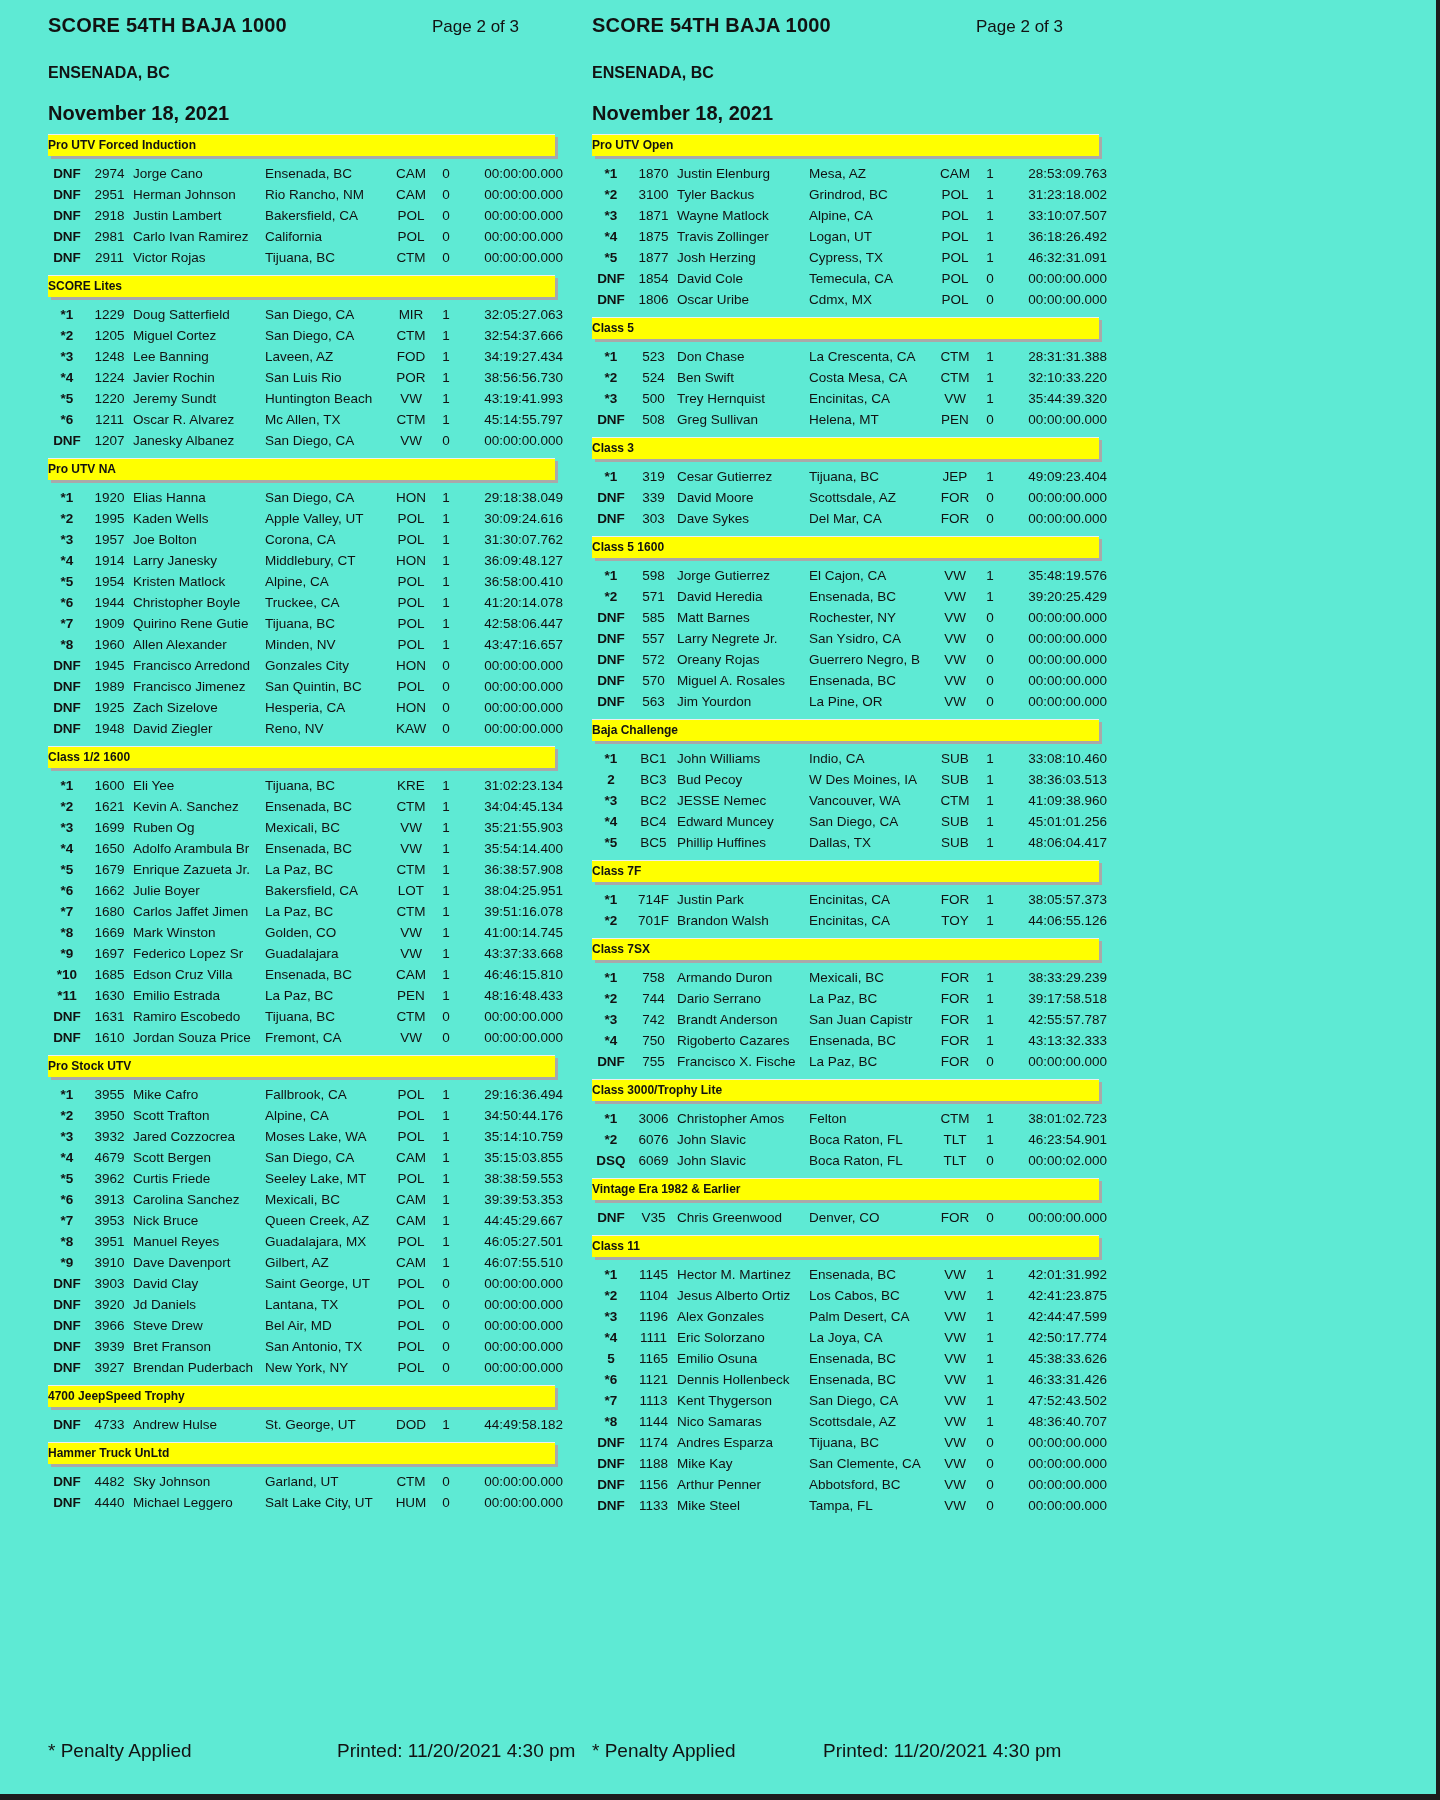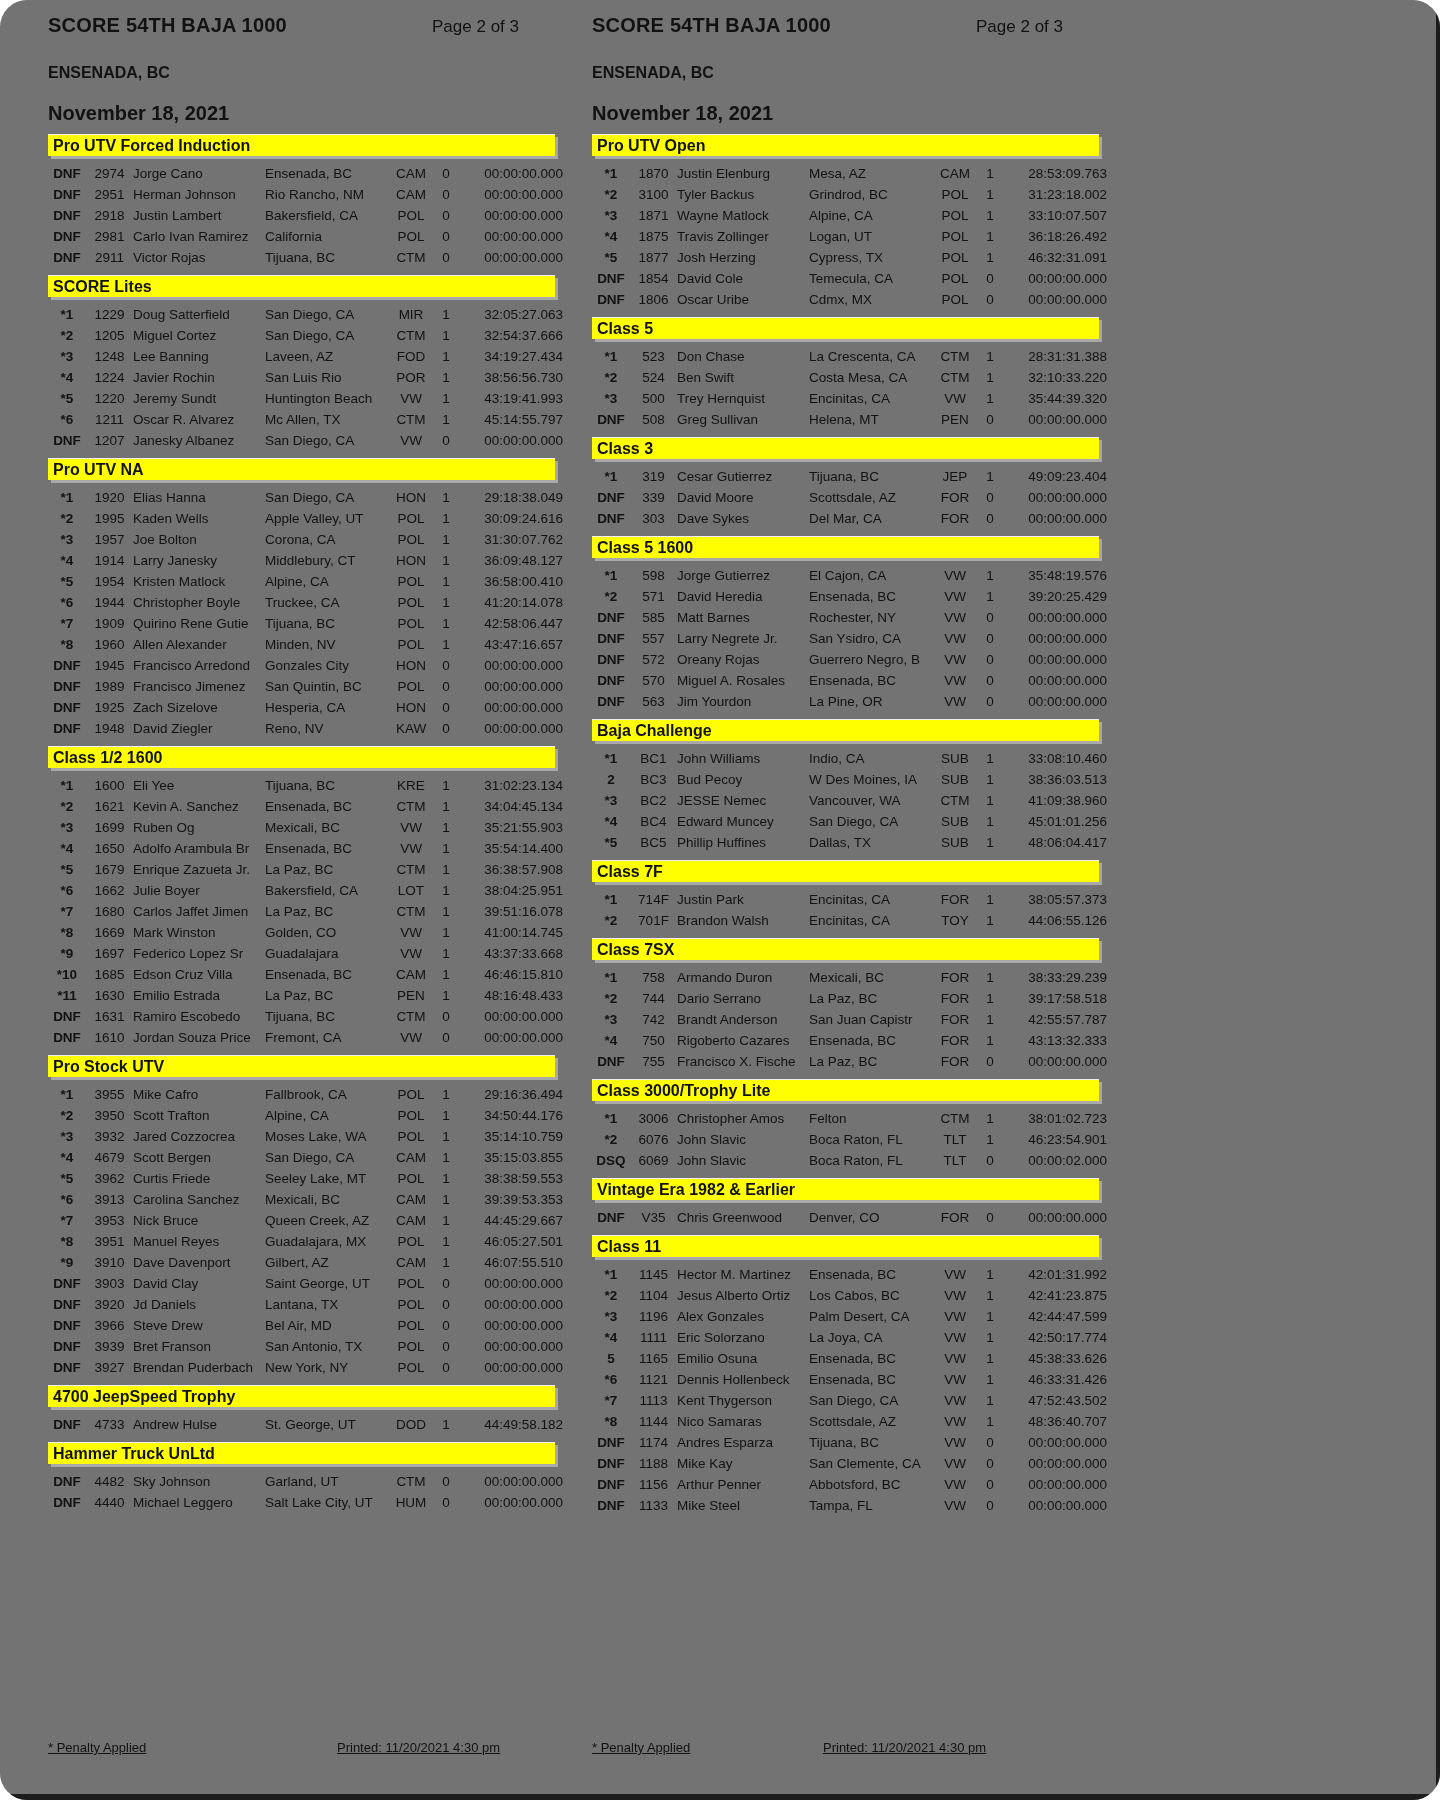--- a/index.html
+++ b/index.html
@@ -1,44 +1,44 @@
 <!DOCTYPE html>
 <html style="--hl: #ffff00;"><head>
 <meta charset="utf-8">
 <style>
   html,body{margin:0;padding:0;background:#ffffff;}
   .page{
-    position:relative;width:1440px;height:1800px;background:#737373;
-    font-family:"Liberation Sans","DejaVu Sans",sans-serif;color:#121212;overflow:hidden;border-radius:27px;
+    position:relative;width:1440px;height:1800px;background:#5eead4;
+    font-family:"Liberation Sans","DejaVu Sans",sans-serif;color:#121212;overflow:hidden;
   }
   .col{position:absolute;top:14px;width:523px;}
   .col-left{left:48px;}
   .col-right{left:592px;}
   .hdr-row{display:flex;align-items:baseline;height:24px;}
   .title{font-size:20px;font-weight:bold;letter-spacing:.2px;white-space:nowrap;}
   .pagelabel{margin-left:auto;margin-right:52px;font-size:17px;white-space:nowrap;}
   .loc{margin-top:26px;font-size:16px;font-weight:bold;}
   .date{margin-top:20px;font-size:20px;font-weight:bold;}
   .sections{margin-top:9px;}
   .section-bar{
     background:var(--hl,#ffff00);height:21px;line-height:21px;
-    font-size:16px;font-weight:bold;padding-left:5px;
+    font-size:12px;font-weight:bold;
     margin:7px 16px 7px 0;box-shadow:3px 3px 0 #a9a9a9;border-top:1px solid #efefef;
   }
   .section-bar:first-child{margin-top:0;}
   .row{display:flex;height:21px;line-height:21px;font-size:13.5px;}
   .cell{white-space:nowrap;overflow:hidden;flex:none;}
   .rank{width:38px;text-align:center;font-weight:bold;}
   .num{width:47px;text-align:center;}
   .name{width:132px;}
   .city{width:123px;}
   .make{width:46px;text-align:center;}
   .laps{width:24px;text-align:center;}
   .time{width:105px;text-align:right;}
-  .footer-note,.footer-print{position:absolute;top:1740px;font-size:13px;white-space:nowrap;text-decoration:underline;}
+  .footer-note,.footer-print{position:absolute;top:1740px;font-size:19px;white-space:nowrap;}
   .fn-l{left:48px;}
   .fp-l{left:337px;}
   .fn-r{left:592px;}
   .fp-r{left:823px;}
   .edge-right{position:absolute;right:0;top:0;width:4px;height:100%;background:#1c1c1c;}
   .edge-bottom{position:absolute;left:0;bottom:0;width:100%;height:6px;background:#1c1c1c;}
 </style>
 </head>
 <body>
 

